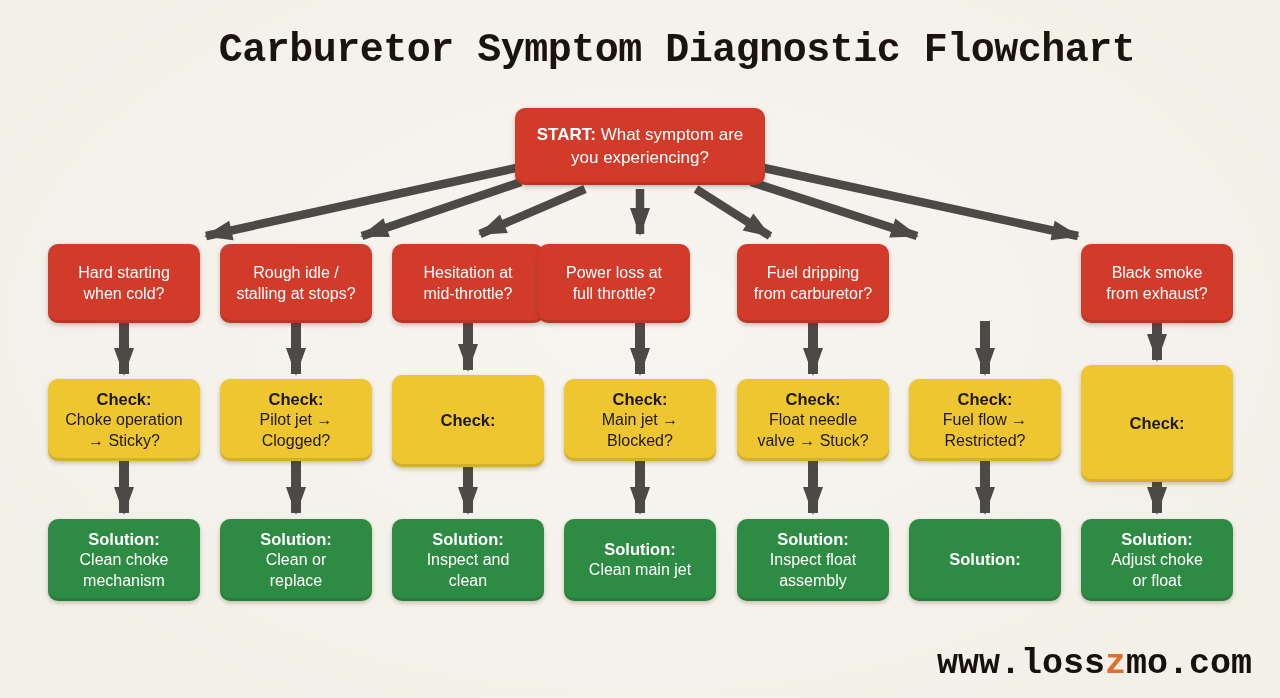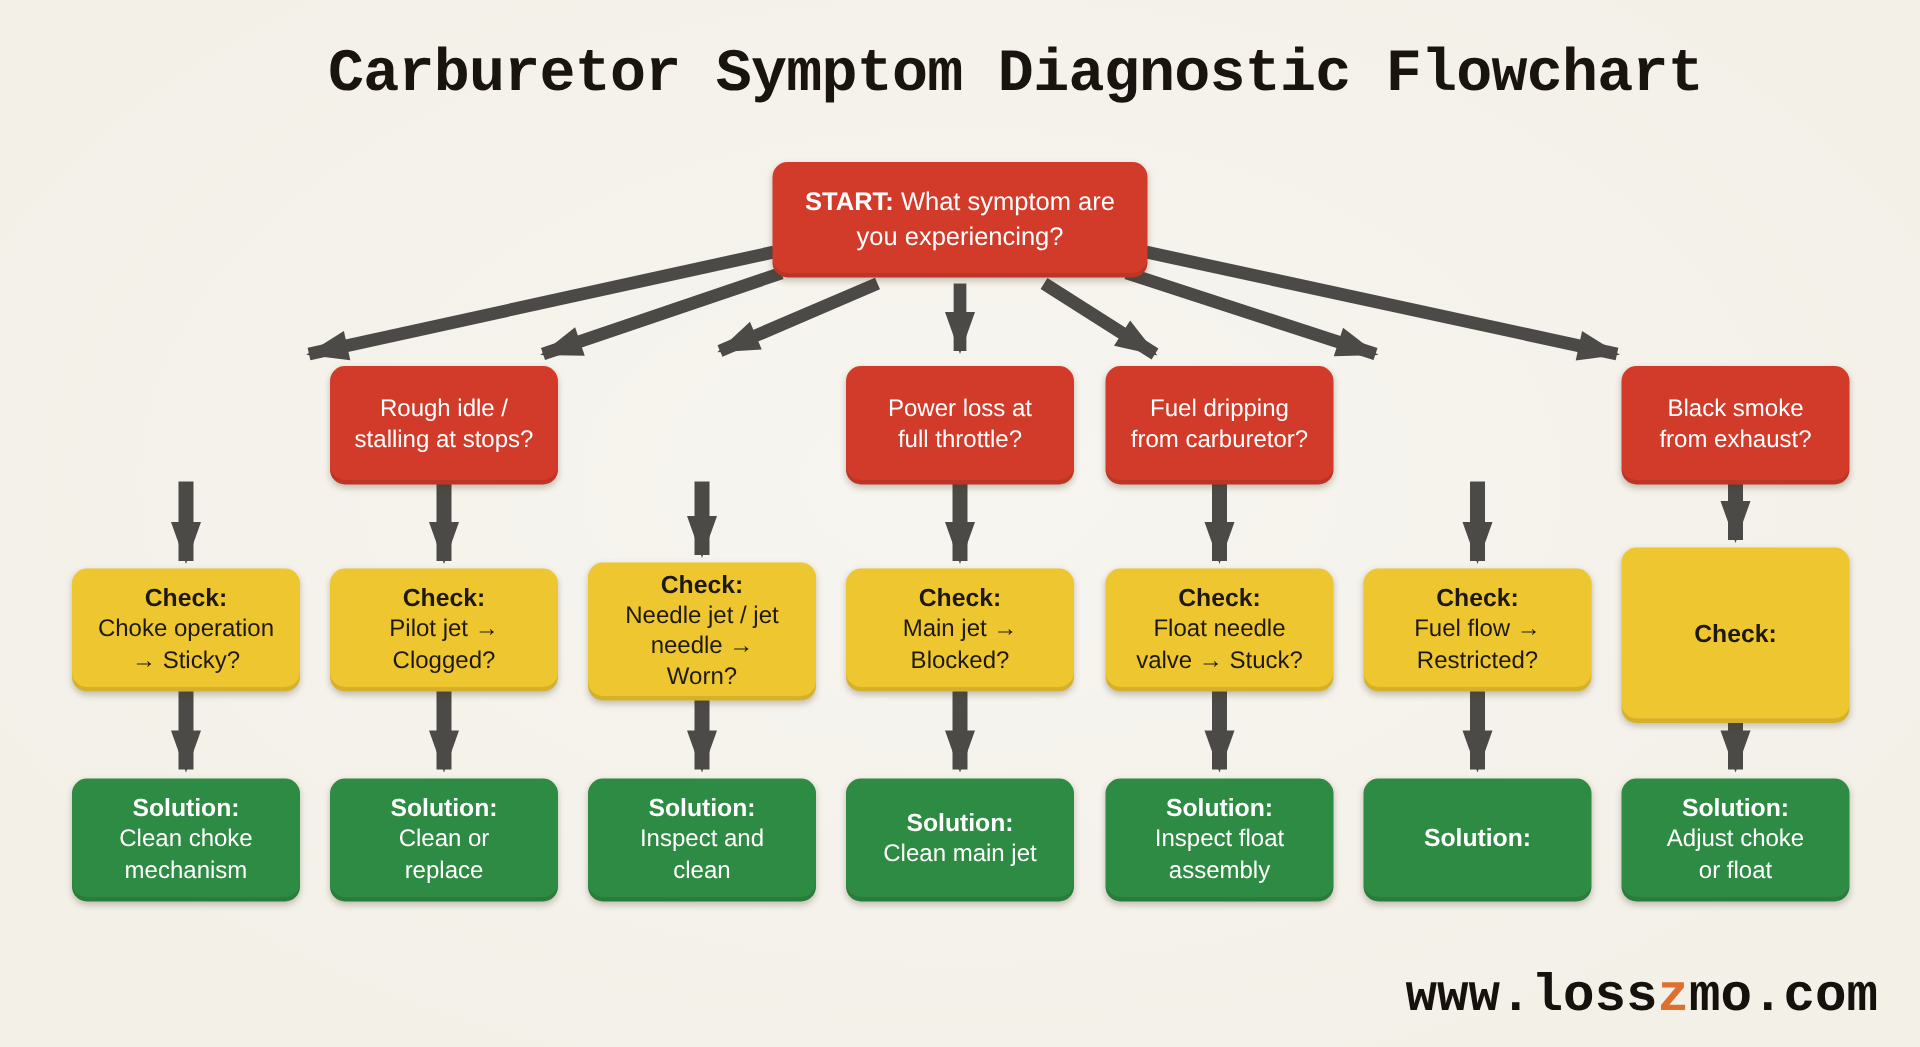--- a/index.html
+++ b/index.html
@@ -91,20 +91,22 @@
     <line class="vert" x1="813" y1="459" x2="813" y2="513" marker-end="url(#ah)"></line>
     <line class="vert" x1="985" y1="459" x2="985" y2="513" marker-end="url(#ah)"></line>
     <line class="vert" x1="1157" y1="480" x2="1157" y2="513" marker-end="url(#ah)"></line>
   </svg>
 
   <div class="box red" id="start-box">
     <div><span class="lbl">START:</span> <span>What symptom are
 you experiencing?</span></div>
   </div>
 
+  <div class="box red sym" style="left:48px"><div>Hard starting
+when cold?</div></div>
   <div class="box yellow chk" style="left:48px; top:379px; height:82px">
     <div class="lbl">Check:</div>
     <div>Choke operation
 → Sticky?</div>
   </div>
   <div class="box green sol" style="left:48px">
     <div class="lbl">Solution:</div>
     <div>Clean choke
 mechanism</div>
   </div>
@@ -115,33 +117,32 @@
     <div class="lbl">Check:</div>
     <div>Pilot jet →
 Clogged?</div>
   </div>
   <div class="box green sol" style="left:220px">
     <div class="lbl">Solution:</div>
     <div>Clean or
 replace</div>
   </div>
 
+  <div class="box red sym" style="left:392px"><div>Hesitation at
+mid-throttle?</div></div>
   <div class="box yellow chk" style="left:392px; top:375px; height:92px">
     <div class="lbl">Check:</div>
-    <div>Needle jet / jet
-needle →
-Worn?</div>
   </div>
   <div class="box green sol" style="left:392px">
     <div class="lbl">Solution:</div>
     <div>Inspect and
 clean</div>
   </div>
 
-  <div class="box red sym" style="left:564px"><div>Power loss at
+  <div class="box red sym" style="left:538px"><div>Power loss at
 full throttle?</div></div>
   <div class="box yellow chk" style="left:564px; top:379px; height:82px">
     <div class="lbl">Check:</div>
     <div>Main jet →
 Blocked?</div>
   </div>
   <div class="box green sol" style="left:564px">
     <div class="lbl">Solution:</div>
     <div>Clean main jet</div>
   </div>

